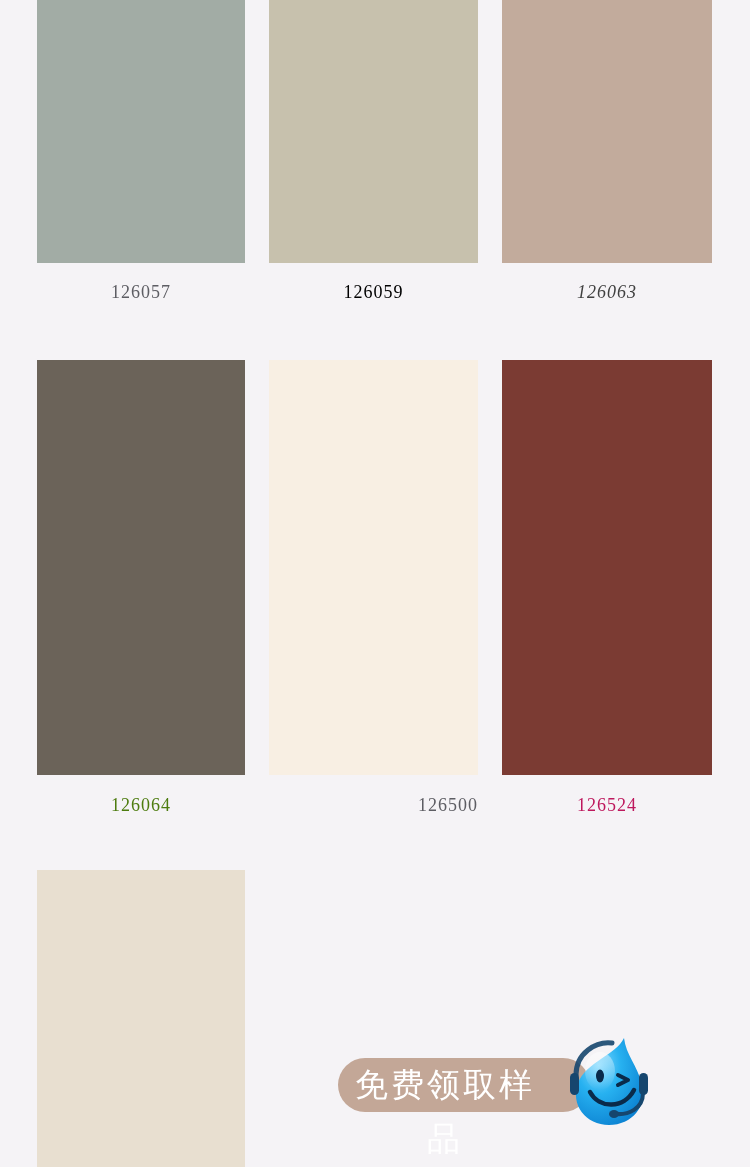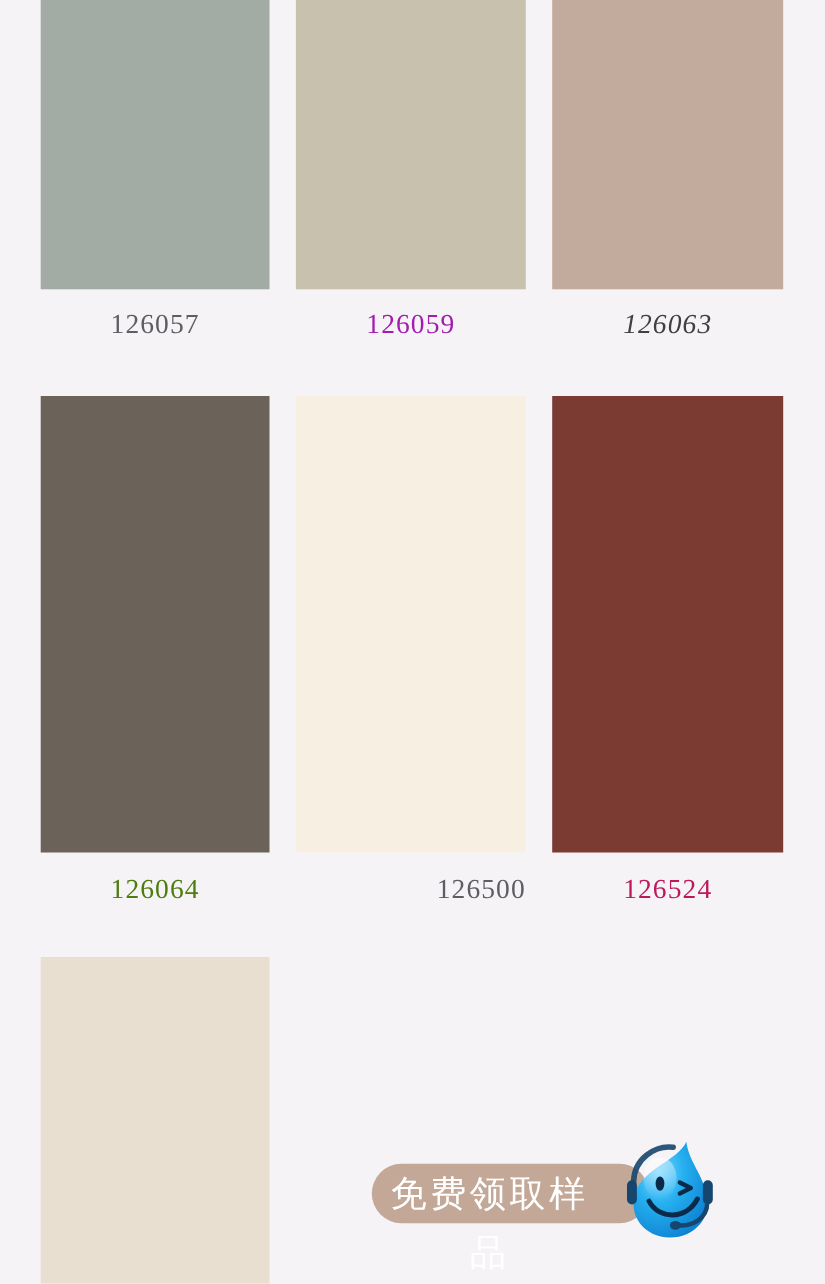--- a/index.html
+++ b/index.html
@@ -40,21 +40,21 @@
     top: 0;
     width: 100%;
     height: 100%;
     box-sizing: border-box;
   }
 
   .swatch-label {
     position: absolute;
     text-align: center;
     font-family: "Liberation Serif", "DejaVu Serif", serif;
-    font-size: 25px;
+    font-size: 18px;
     letter-spacing: 1px;
     color: #5d5d63;
     white-space: nowrap;
   }
 
   
   .sample-cta {
     position: absolute;
     left: 338px;
     top: 1058px;
@@ -101,21 +101,21 @@
 <div class="page">
 
   <div class="swatch-grid">
       <div class="swatch-cell" style="left: 37px; top: -20px; width: 208px; height: 283px;">
         <div class="swatch-chip" style="background: rgb(162, 172, 165);"></div>
       </div>
       <div class="swatch-label" style="left: 37px; top: 282px; width: 208px; color: rgb(93, 93, 99);">126057</div>
       <div class="swatch-cell" style="left: 269px; top: -20px; width: 209px; height: 283px;">
         <div class="swatch-chip" style="background: rgb(199, 193, 173);"></div>
       </div>
-      <div class="swatch-label" style="left: 269px; top: 282px; width: 209px; color: #a21caf;">126059</div>
+      <div class="swatch-label" style="left: 269px; top: 282px; width: 209px; color: #000000;">126059</div>
       <div class="swatch-cell" style="left: 502px; top: -20px; width: 210px; height: 283px;">
         <div class="swatch-chip" style="background: rgb(194, 171, 156);"></div>
       </div>
       <div class="swatch-label" style="left: 502px; top: 282px; width: 210px; color: #404040; font-style: italic;">126063</div>
       <div class="swatch-cell" style="left: 37px; top: 360px; width: 208px; height: 415px;">
         <div class="swatch-chip" style="background: rgb(107, 99, 89);"></div>
       </div>
       <div class="swatch-label" style="left: 37px; top: 795px; width: 208px; color: #4d7c0f;">126064</div>
       <div class="swatch-cell" style="left: 269px; top: 360px; width: 209px; height: 415px;">
         <div class="swatch-chip" style="background: rgb(248, 239, 227);"></div>

